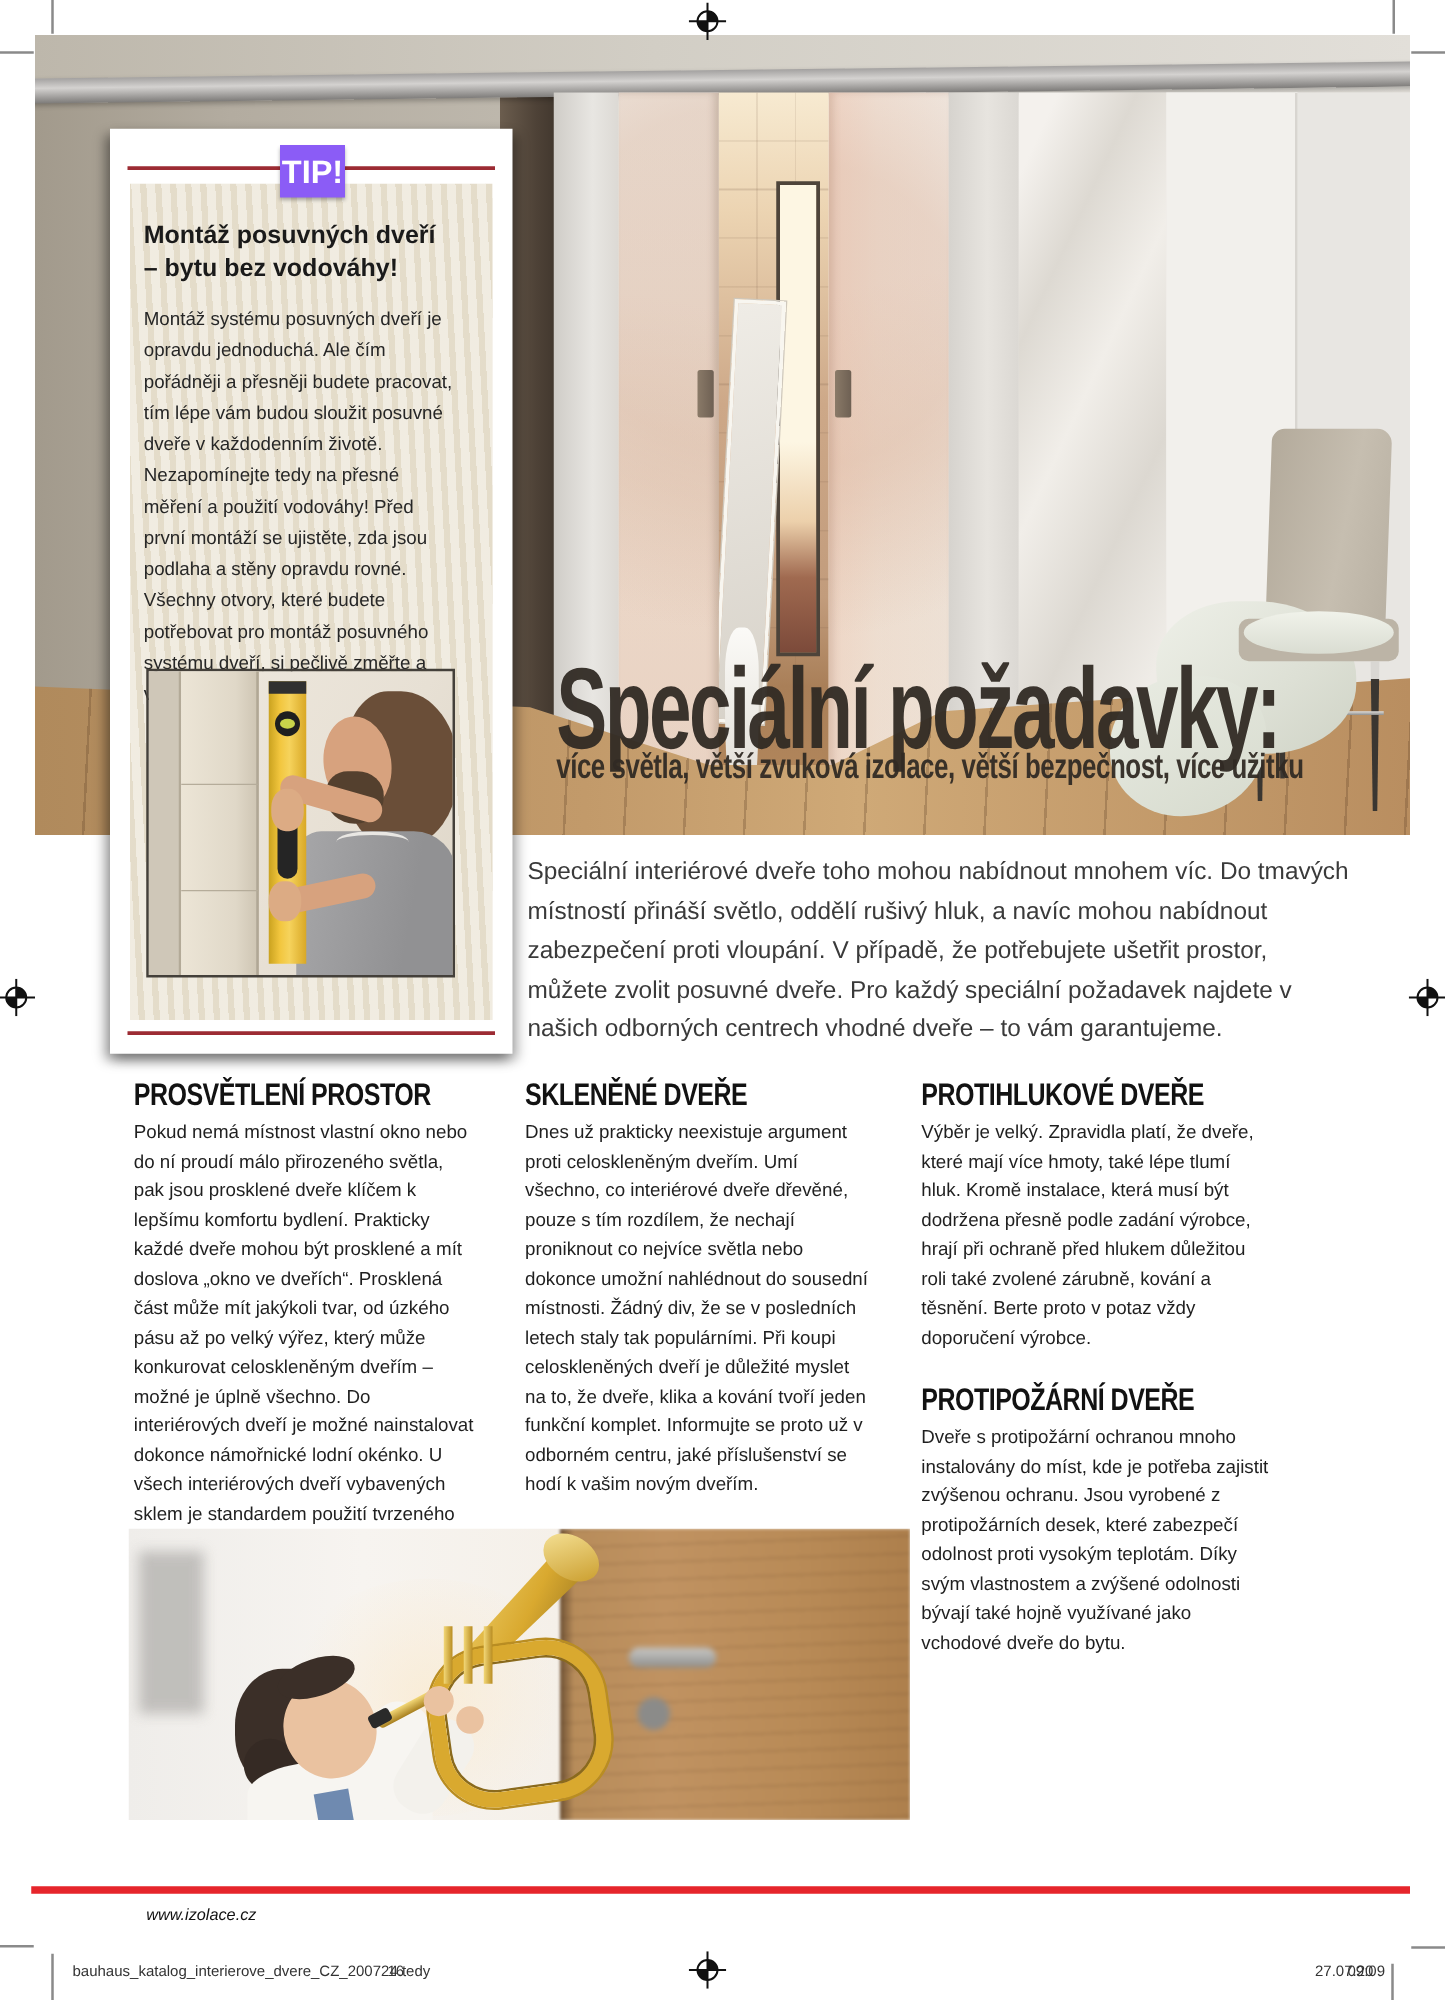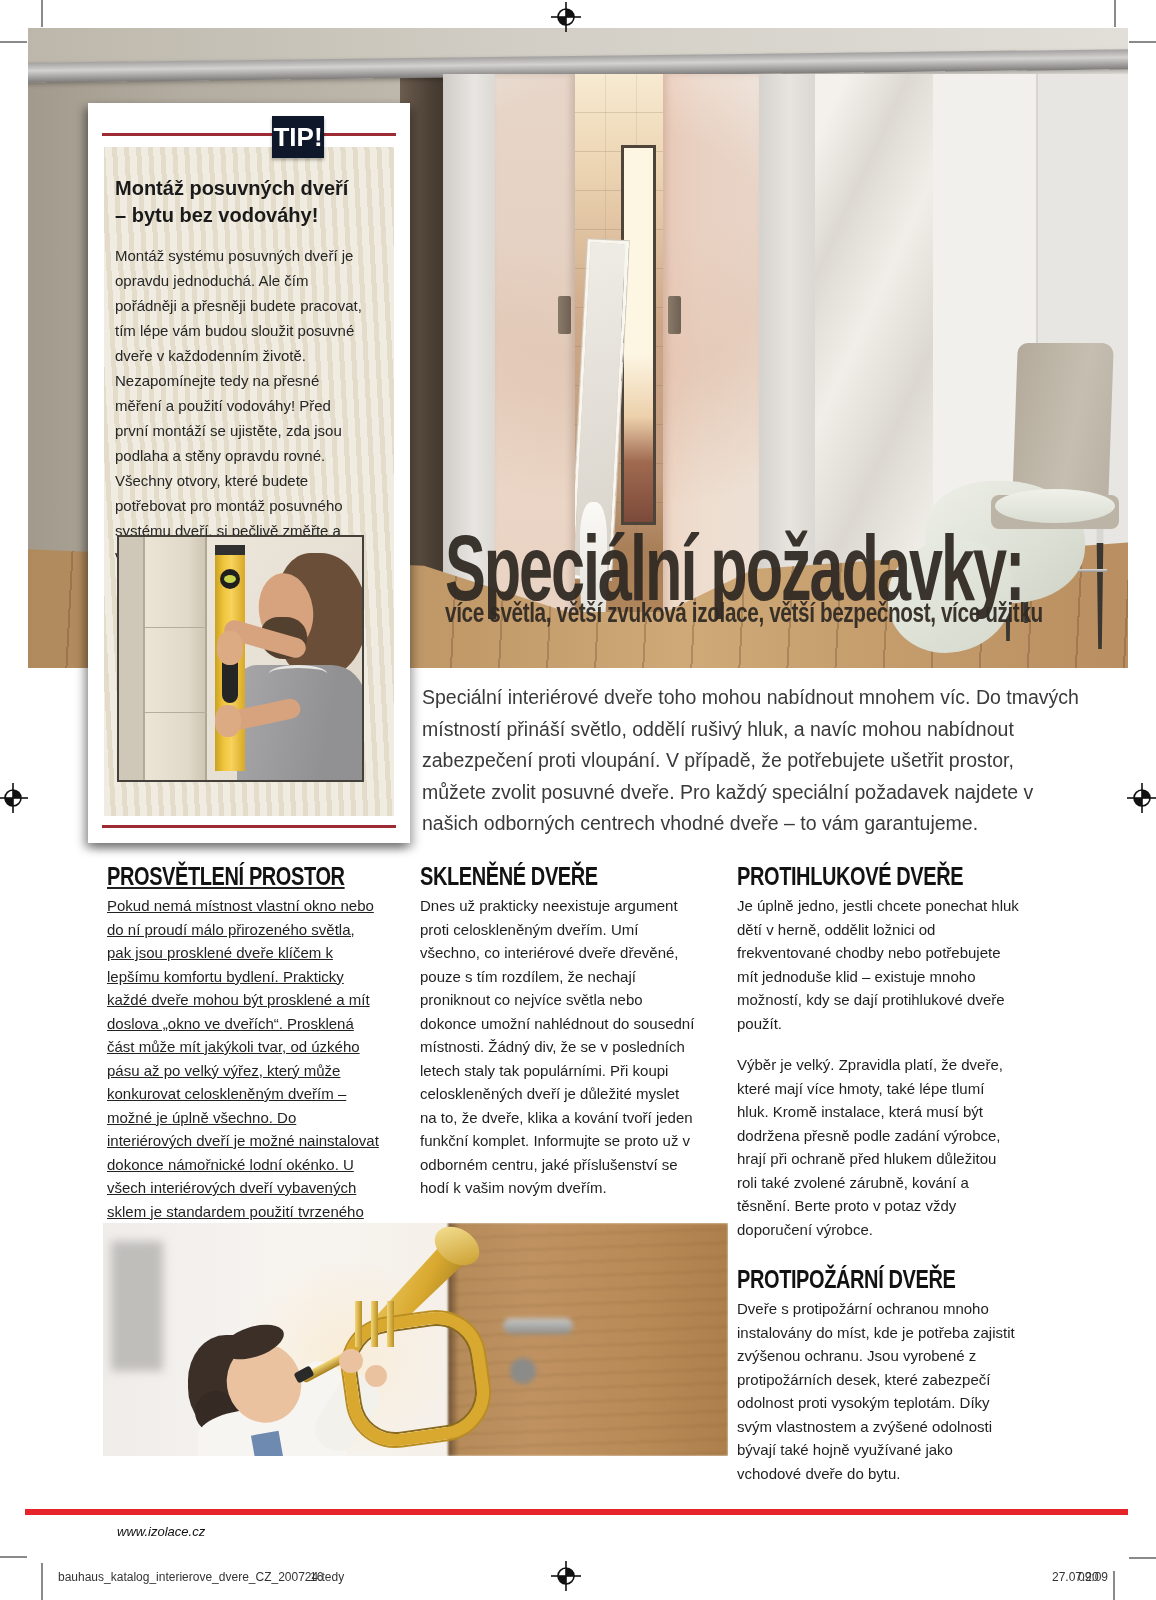--- a/index.html
+++ b/index.html
@@ -66,23 +66,23 @@
   .hero-title{left:417px;top:494px;font-size:90px;font-weight:700;letter-spacing:-3px;line-height:1;
     color:rgba(48,42,36,.95);transform:scale(.68,1.02);transform-origin:left top;white-space:nowrap;}
   .hero-subtitle{left:417px;top:570px;font-size:28px;font-weight:700;letter-spacing:-0.5px;line-height:1.1;
     color:rgba(48,42,36,.95);transform:scaleX(.74);transform-origin:left top;white-space:nowrap;}
 
   
   #tip-card{left:88px;top:103px;width:322px;height:740px;background:#fff;
     box-shadow:-4px 5px 9px rgba(0,0,0,.38),4px 5px 9px rgba(0,0,0,.28);}
   .tip-rule{position:absolute;left:14px;width:294px;height:3px;background:#9c2b33;}
   .tip-rule.top{top:30px;} .tip-rule.bottom{top:722px;}
-  .tip-badge{position:absolute;left:136px;top:13px;width:52px;height:42px;background:#0f172a;
+  .tip-badge{position:absolute;left:136px;top:13px;width:52px;height:42px;background:#8b5cf6;
     color:#fff;font-weight:700;font-size:26px;display:flex;align-items:center;justify-content:center;
-    box-shadow:0 2px 3px rgba(0,0,0,.3);margin-left:48px;}
+    box-shadow:0 2px 3px rgba(0,0,0,.3);}
   .tip-paper{position:absolute;left:16px;top:44px;width:290px;height:669px;
     background:repeating-linear-gradient(87deg,rgba(255,255,255,.35) 0 7px,rgba(205,193,168,.18) 7px 12px),#e9e2d1;}
   .tip-heading{position:absolute;left:27px;top:72px;width:250px;font-size:20px;font-weight:700;
     line-height:27px;color:#1a1a1a;white-space:pre-line;}
   .tip-body{position:absolute;left:27px;top:140px;width:248px;font-size:15px;line-height:25px;color:#262626;}
   .man-photo{position:absolute;left:29px;top:432px;width:243px;height:243px;border:2px solid #44403a;
     overflow:hidden;background:linear-gradient(120deg,#efe9df,#e7e0d4 60%,#ddd5c7);}
   .mp-room{position:absolute;left:0;top:0;width:26px;height:100%;background:#cfc7b8;box-shadow:inset -2px 0 0 #b3aa98;}
   .mp-frame{position:absolute;left:26px;top:0;width:62px;height:100%;
     background:linear-gradient(90deg,#ece5d6,#e0d8c8 70%,#cdc4b2);box-shadow:inset -2px 0 0 #b0a795;}
@@ -102,21 +102,21 @@
   .mp-arm1{position:absolute;left:104px;top:92px;width:84px;height:20px;background:#d7a27e;border-radius:10px;transform:rotate(16deg);}
   .mp-hand1{position:absolute;left:98px;top:94px;width:26px;height:34px;background:#dcab84;border-radius:45%;}
   .mp-arm2{position:absolute;left:102px;top:168px;width:80px;height:20px;background:#d7a27e;border-radius:10px;transform:rotate(-12deg);}
   .mp-hand2{position:absolute;left:96px;top:168px;width:26px;height:32px;background:#dcab84;border-radius:45%;}
 
   
   #intro{left:422px;top:682px;width:658px;font-size:19.5px;line-height:31.5px;color:#3a3a3a;}
 
   
   .col{top:862px;}
-  #col1{left:107px;width:273px;text-decoration:underline;} #col2{left:420px;width:276px;} #col3{left:737px;width:283px;}
+  #col1{left:107px;width:273px;} #col2{left:420px;width:276px;} #col3{left:737px;width:283px;}
   .col-heading{font-size:25px;font-weight:800;letter-spacing:-0.5px;color:#121212;line-height:28px;
     transform:scaleX(.8);transform-origin:left top;white-space:nowrap;margin:0 0 4px 0;}
   .col-body{font-size:15px;line-height:23.5px;color:#1f1f1f;margin:0 0 18px 0;}
   .col-heading.second{margin-top:24px;}
 
   
   #bphoto{left:103px;top:1223px;width:625px;height:233px;overflow:hidden;
     background:linear-gradient(90deg,#efedea,#f7f4f0 30%,#f5f0e9 55%,#f2ece3 70%);}
   .bp-frame{position:absolute;left:8px;top:18px;width:52px;height:130px;background:#b5b3b0;filter:blur(5px);opacity:.8;}
   .bp-door{position:absolute;left:345px;top:0;width:280px;height:233px;filter:blur(1.2px);
@@ -232,21 +232,20 @@
   <div id="col1" class="abs col">
     <h2 class="col-heading">PROSVĚTLENÍ PROSTOR</h2>
     <p class="col-body">Pokud nemá místnost vlastní okno nebo do ní proudí málo přirozeného světla, pak jsou prosklené dveře klíčem k lepšímu komfortu bydlení. Prakticky každé dveře mohou být prosklené a mít doslova „okno ve dveřích“. Prosklená část může mít jakýkoli tvar, od úzkého pásu až po velký výřez, který může konkurovat celoskleněným dveřím – možné je úplně všechno. Do interiérových dveří je možné nainstalovat dokonce námořnické lodní okénko. U všech interiérových dveří vybavených sklem je standardem použití tvrzeného bezpečnostního skla. Proto si nemusíte dělat starosti ohledně bezpečnosti.</p>
   </div>
   <div id="col2" class="abs col">
     <h2 class="col-heading">SKLENĚNÉ DVEŘE</h2>
     <p class="col-body">Dnes už prakticky neexistuje argument proti celoskleněným dveřím. Umí všechno, co interiérové dveře dřevěné, pouze s tím rozdílem, že nechají proniknout co nejvíce světla nebo dokonce umožní nahlédnout do sousední místnosti. Žádný div, že se v posledních letech staly tak populárními. Při koupi celoskleněných dveří je důležité myslet na to, že dveře, klika a kování tvoří jeden funkční komplet. Informujte se proto už v odborném centru, jaké příslušenství se hodí k vašim novým dveřím.</p>
   </div>
   <div id="col3" class="abs col">
     <h2 class="col-heading">PROTIHLUKOVÉ DVEŘE</h2>
-    <p class="col-body">Je úplně jedno, jestli chcete ponechat hluk dětí v herně, oddělit ložnici od frekventované chodby nebo potřebujete mít jednoduše klid – existuje mnoho možností, kdy se dají protihlukové dveře použít.</p>
     <p class="col-body">Výběr je velký. Zpravidla platí, že dveře, které mají více hmoty, také lépe tlumí hluk. Kromě instalace, která musí být dodržena přesně podle zadání výrobce, hrají při ochraně před hlukem důležitou roli také zvolené zárubně, kování a těsnění. Berte proto v potaz vždy doporučení výrobce.</p>
     <h2 class="col-heading second">PROTIPOŽÁRNÍ DVEŘE</h2>
     <p class="col-body">Dveře s protipožární ochranou mnoho instalovány do míst, kde je potřeba zajistit zvýšenou ochranu. Jsou vyrobené z protipožárních desek, které zabezpečí odolnost proti vysokým teplotám. Díky svým vlastnostem a zvýšené odolnosti bývají také hojně využívané jako vchodové dveře do bytu.</p>
   </div>
 
   <div id="bphoto" class="abs">
     <div class="bp-frame"></div>
     <div class="bp-glow"></div>
     <div class="bp-door">
       <div class="bp-handle"></div>

